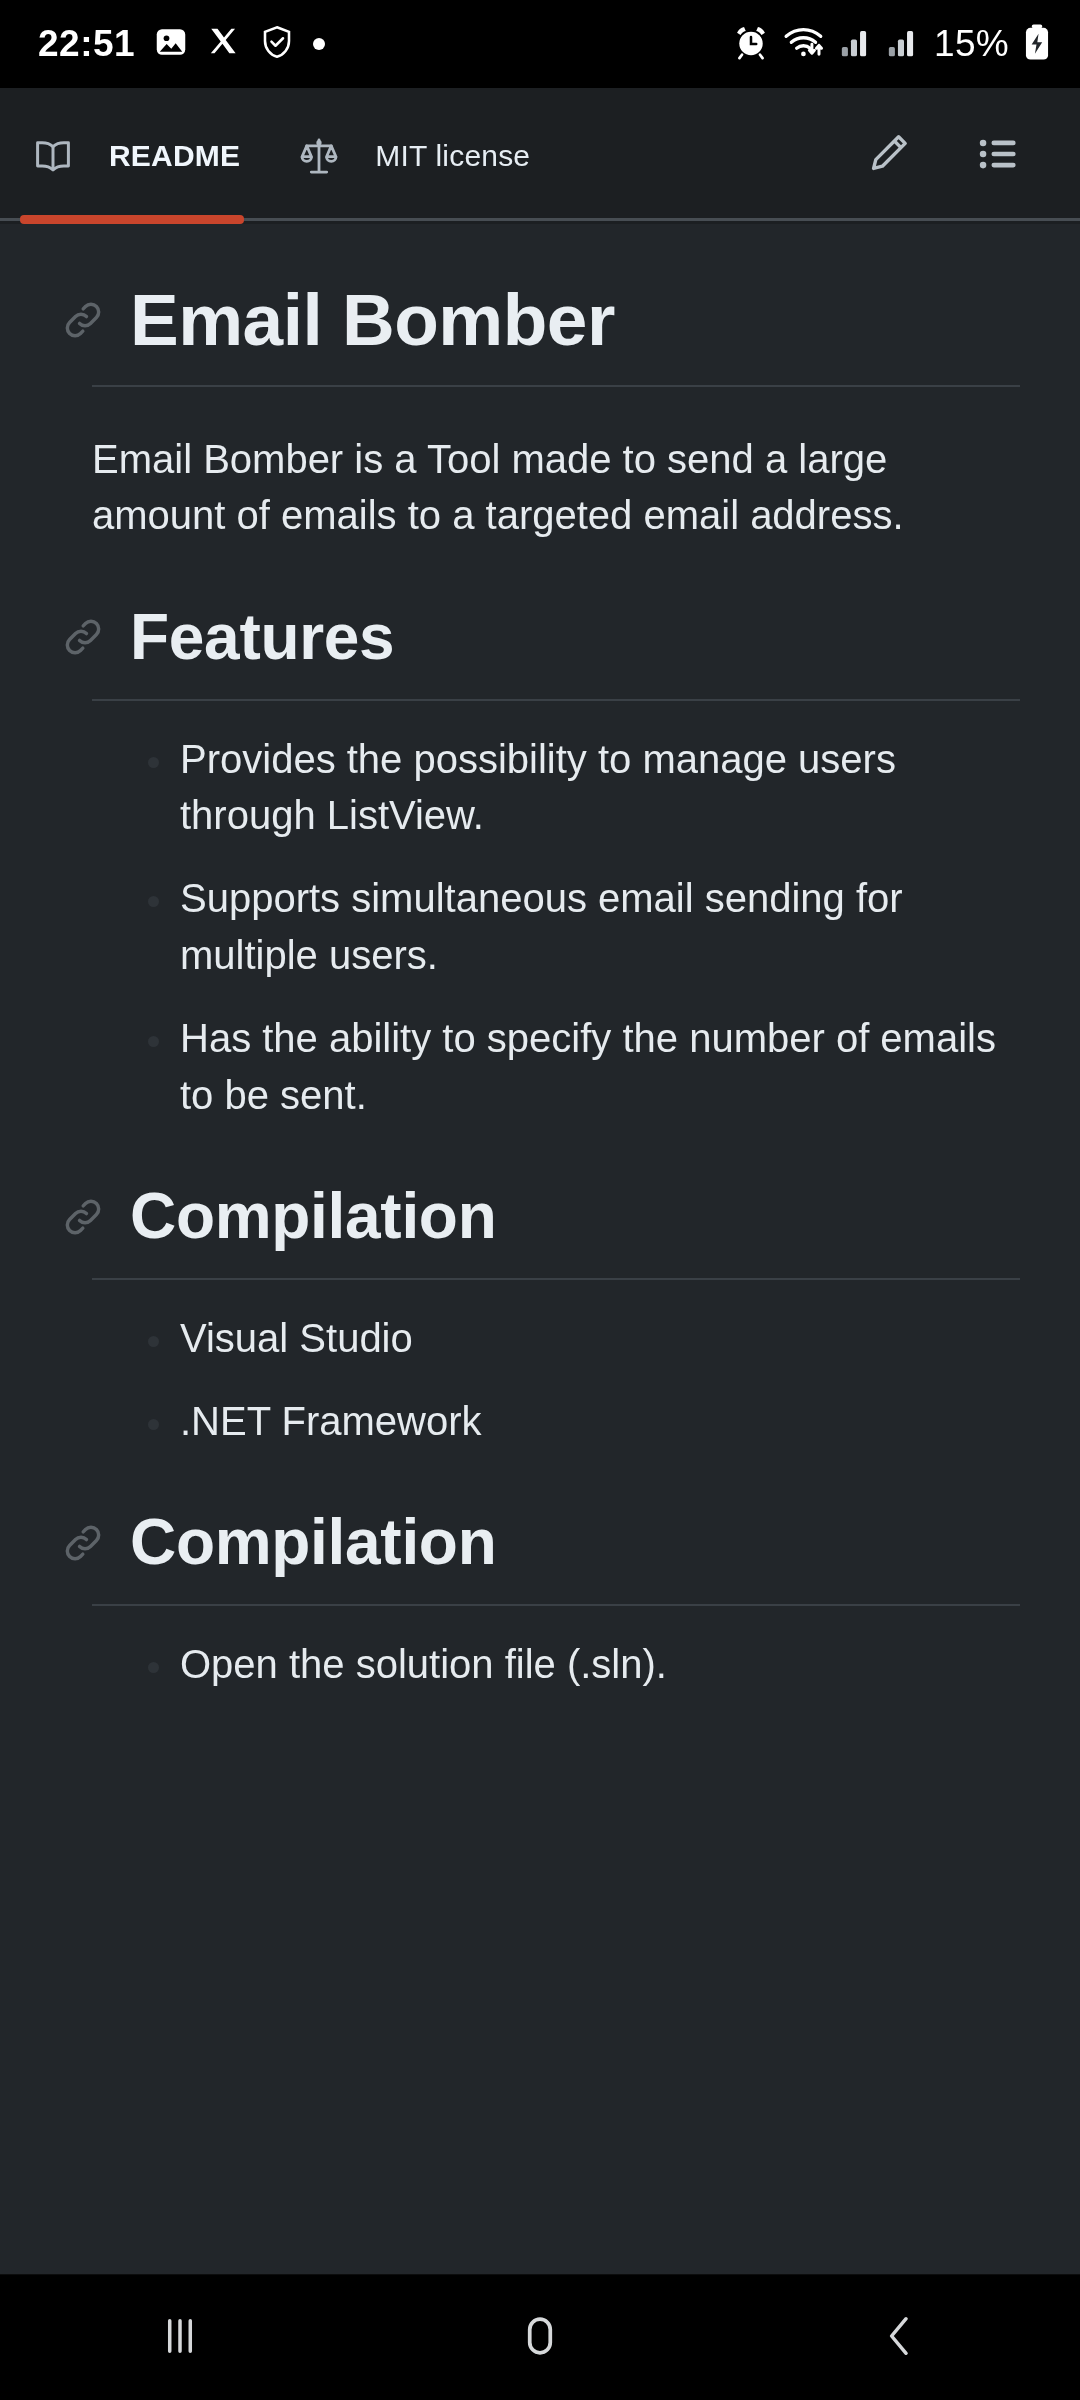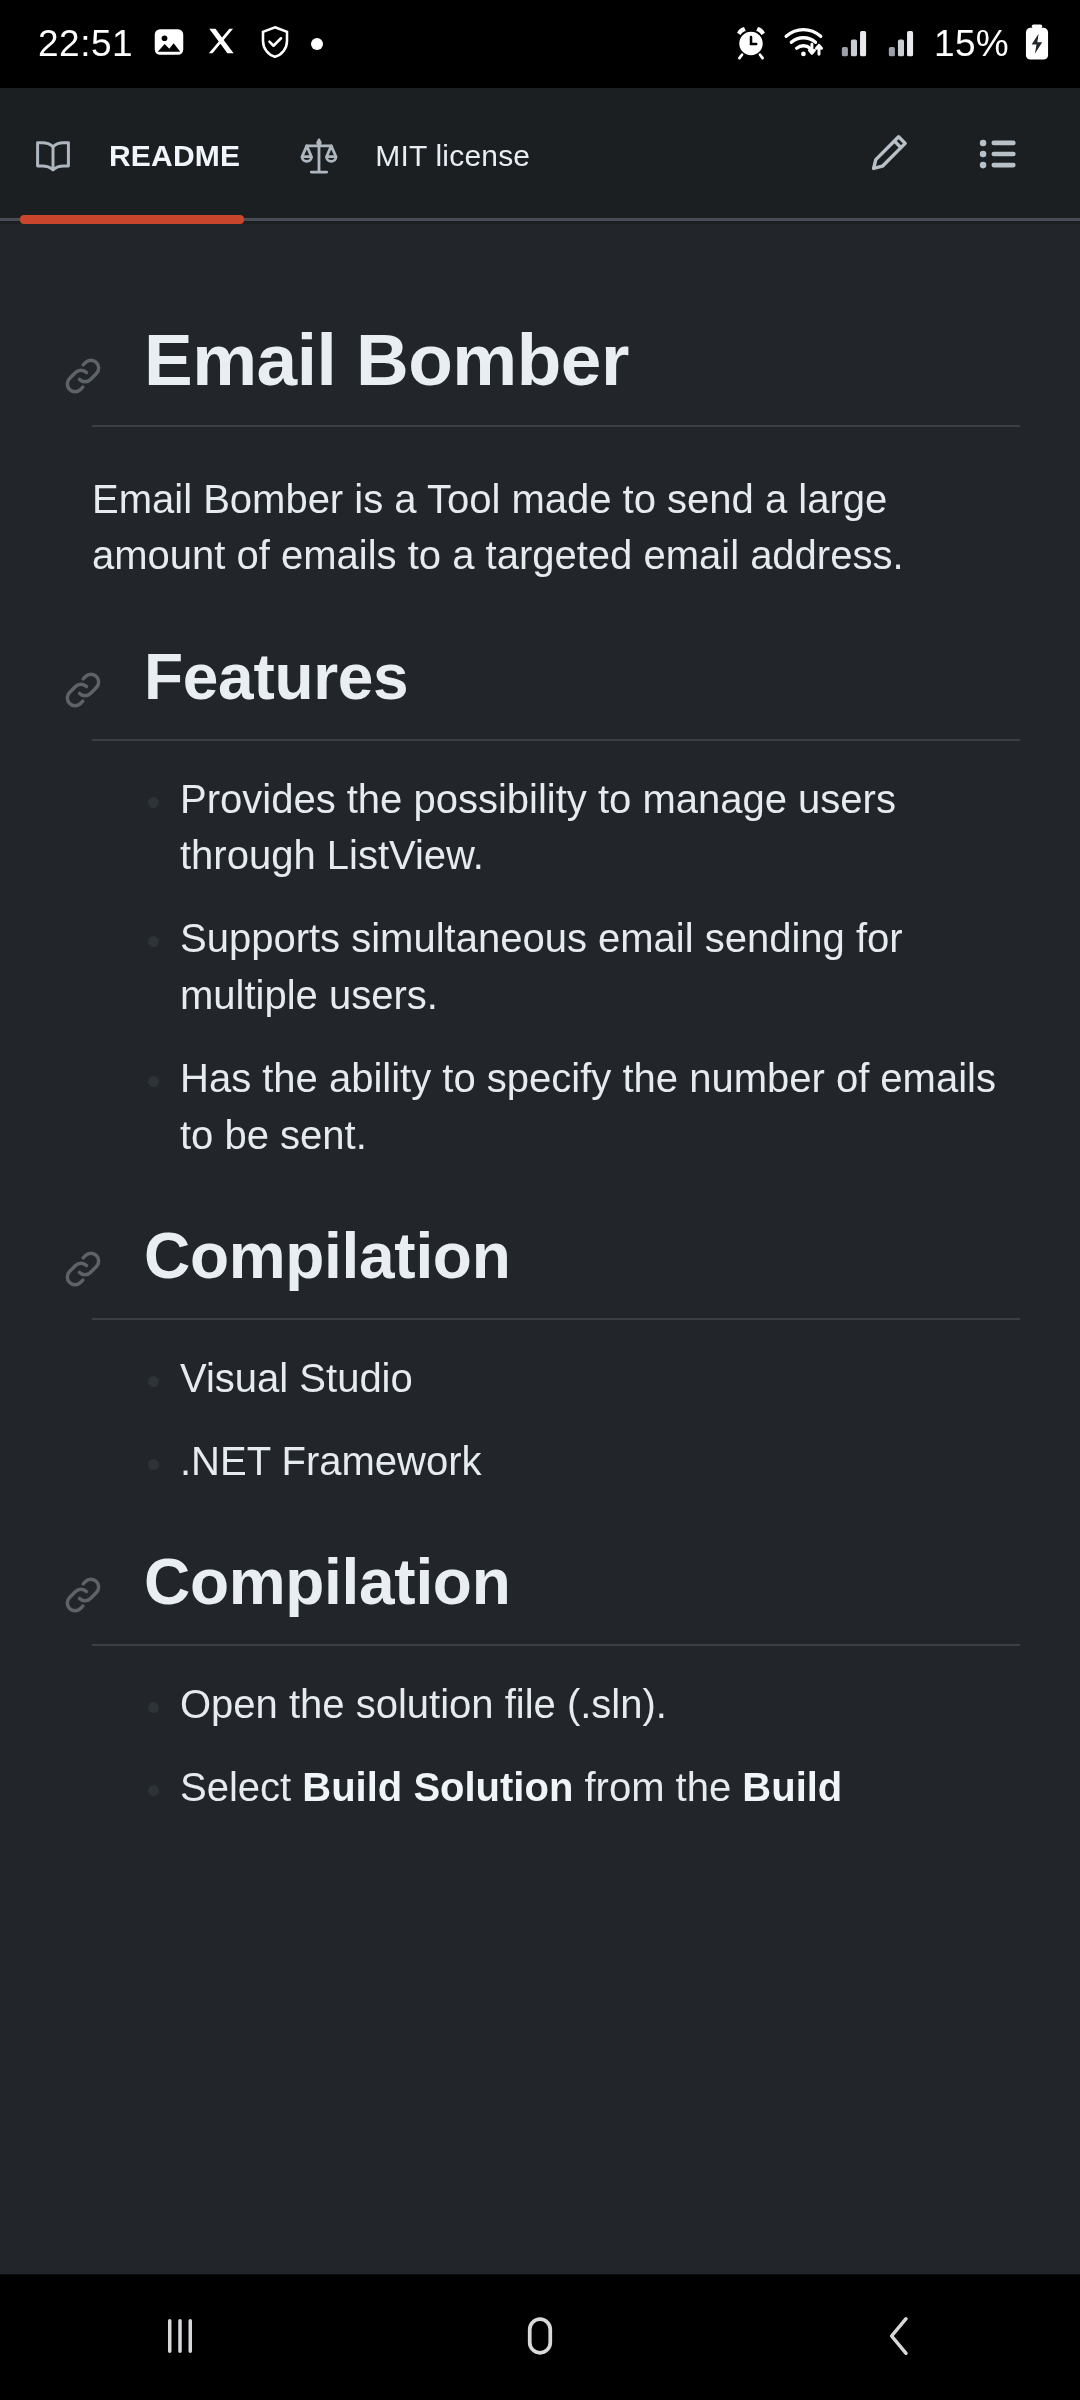--- a/index.html
+++ b/index.html
@@ -11,21 +11,21 @@
   }
   .screen { width:1080px; height:2400px; position:relative; display:flex; flex-direction:column; background:#000; }
 
   
   .statusbar {
     height:88px; background:#000; flex:0 0 88px;
     display:flex; align-items:center; justify-content:space-between;
     padding:0 28px 0 38px; color:#fff;
   }
   .sb-left { display:flex; align-items:center; gap:18px; }
-  .sb-time { font-size:37px; letter-spacing:0.5px; color:#fff; font-weight:400; }
+  .sb-time { font-size:37px; letter-spacing:0.5px; color:#fff; font-weight:700; }
   .sb-right { display:flex; align-items:center; gap:13px; }
   .sb-pct { font-size:37px; color:#fff; letter-spacing:0.3px; }
   .sb-ic { display:block; }
   .dot-ic { width:12px; height:12px; border-radius:50%; background:#fff; display:inline-block; }
 
   
   .tabbar {
     flex:0 0 136px; height:136px; background:#1c1f22;
     display:flex; align-items:center; position:relative;
     padding:0 26px 0 0;
@@ -47,21 +47,21 @@
   .tab-icon { width:42px; height:42px; flex:0 0 42px; display:flex; align-items:center; justify-content:center; }
   .spacer { flex:1 1 auto; }
   .tb-actions { display:flex; align-items:center; gap:54px; padding-right:28px; }
   .act-btn { width:56px; height:56px; display:flex; align-items:center; justify-content:center; }
 
   
   .content {
     flex:1 1 auto; background:#22262a; overflow:hidden; position:relative;
     padding:0 60px;
   }
-  .h1row, .h2row { display:flex; align-items:flex-end; gap:38px;margin-top:40px; }
+  .h1row, .h2row { display:flex; align-items:center; gap:24px; }
   .link-ic { width:46px; height:46px; flex:0 0 46px; opacity:.55; }
   h1.title {
     font-size:73px; font-weight:700; color:#e9eef2; letter-spacing:-0.5px; line-height:1.05;
   }
   h2.sect {
     font-size:64px; font-weight:700; color:#e9eef2; letter-spacing:-0.3px; line-height:1.1;
   }
   .rule { height:2px; background:#3a4046; margin:26px 0 0 32px; }
   .para {
     font-size:40px; line-height:1.42; color:#e6ebef; margin:44px 0 0 32px; font-weight:400;
@@ -272,23 +272,20 @@
           <svg width="46" height="46" viewBox="0 0 24 24">
             <path d="M10.2 13.8a4 4 0 005.7 0l3.1-3.1a4 4 0 10-5.7-5.7l-1.2 1.2" fill="none" stroke="#8e959c" stroke-width="1.8" stroke-linecap="round"></path>
             <path d="M13.8 10.2a4 4 0 00-5.7 0l-3.1 3.1a4 4 0 105.7 5.7l1.2-1.2" fill="none" stroke="#8e959c" stroke-width="1.8" stroke-linecap="round"></path>
           </svg>
         </span>
         <h2 class="sect">Compilation</h2>
       </div>
       <div class="rule"></div>
       <ul class="list list-tight">
         <li>Open the solution file (.sln).</li>
-        <li>
-          <span>Select </span><b>Build Solution</b><span> from the </span><b>Build</b>
-        </li>
       </ul>
     </div>
 
   </div>
 
   <div class="navbar">
     <div class="nav-btn">
       <span>
         <svg width="56" height="56" viewBox="0 0 24 24">
           <path d="M7.6 5.5v13M12 5.5v13M16.4 5.5v13" stroke="#d6d8da" stroke-width="1.5" stroke-linecap="round"></path>

